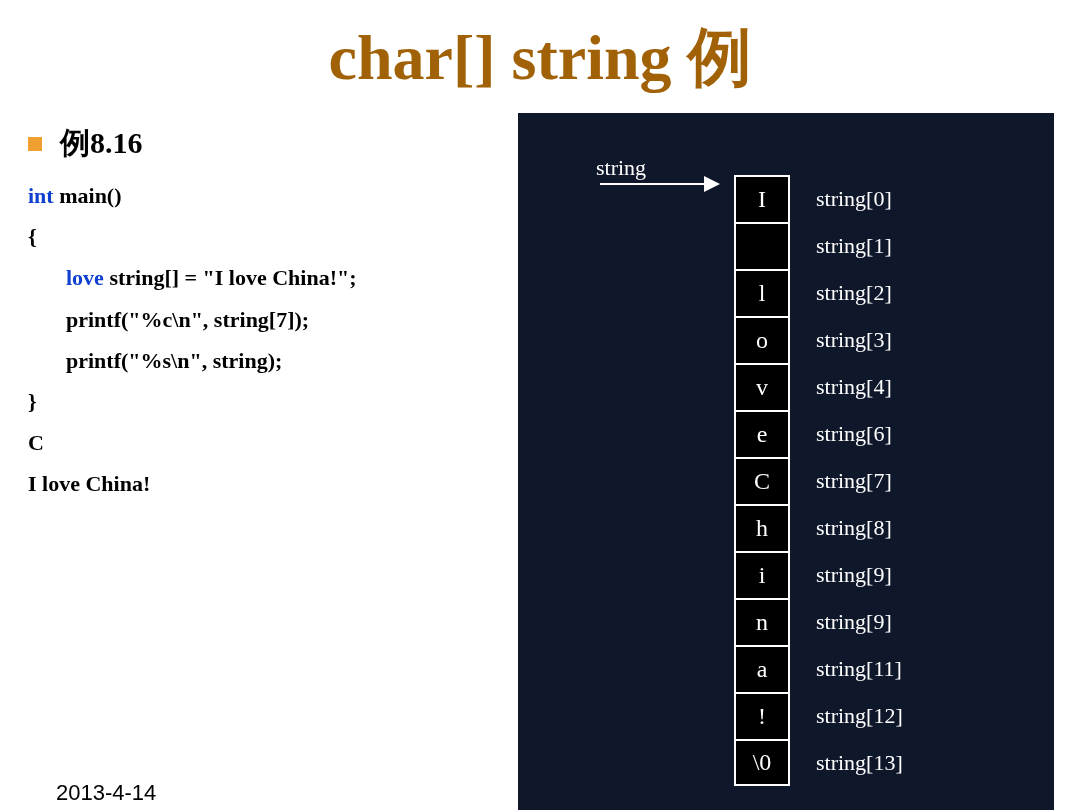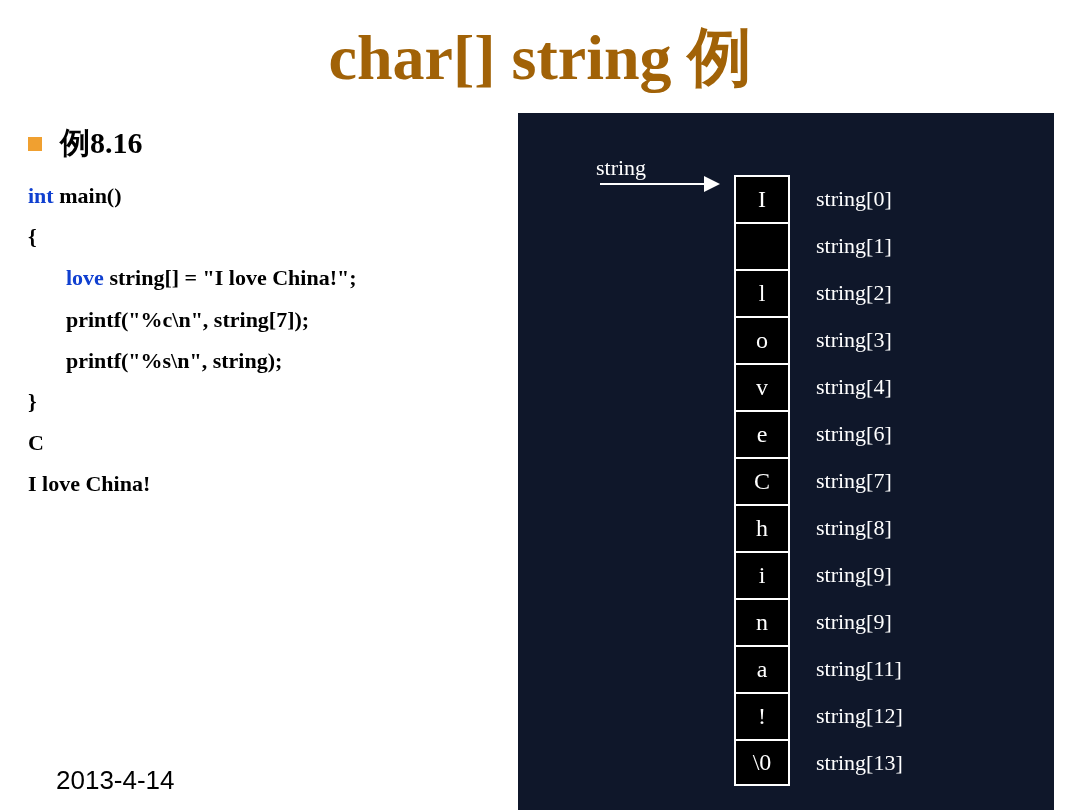--- a/index.html
+++ b/index.html
@@ -49,23 +49,23 @@
       font-weight: bold;
       color: #000;
       line-height: 1.6;
       margin-bottom: 6px;
     }
     .indent { padding-left: 38px; }
     .kw { color: #1040d0; }
     .plain { color: #000; font-weight: normal; font-size: 30px; line-height: 1.6; margin-bottom: 6px; }
     .date {
       position: absolute;
-      bottom: 14px;
+      bottom: 4px;
       left: 56px;
-      font-size: 26px;
+      font-size: 22px;
       color: #000;
       font-family: Arial, sans-serif;
     }
     .right {
       width: 536px;
       height: 700px;
       background: #0f172a;
       position: relative;
       margin-right: 26px;
       margin-top: -6px;

